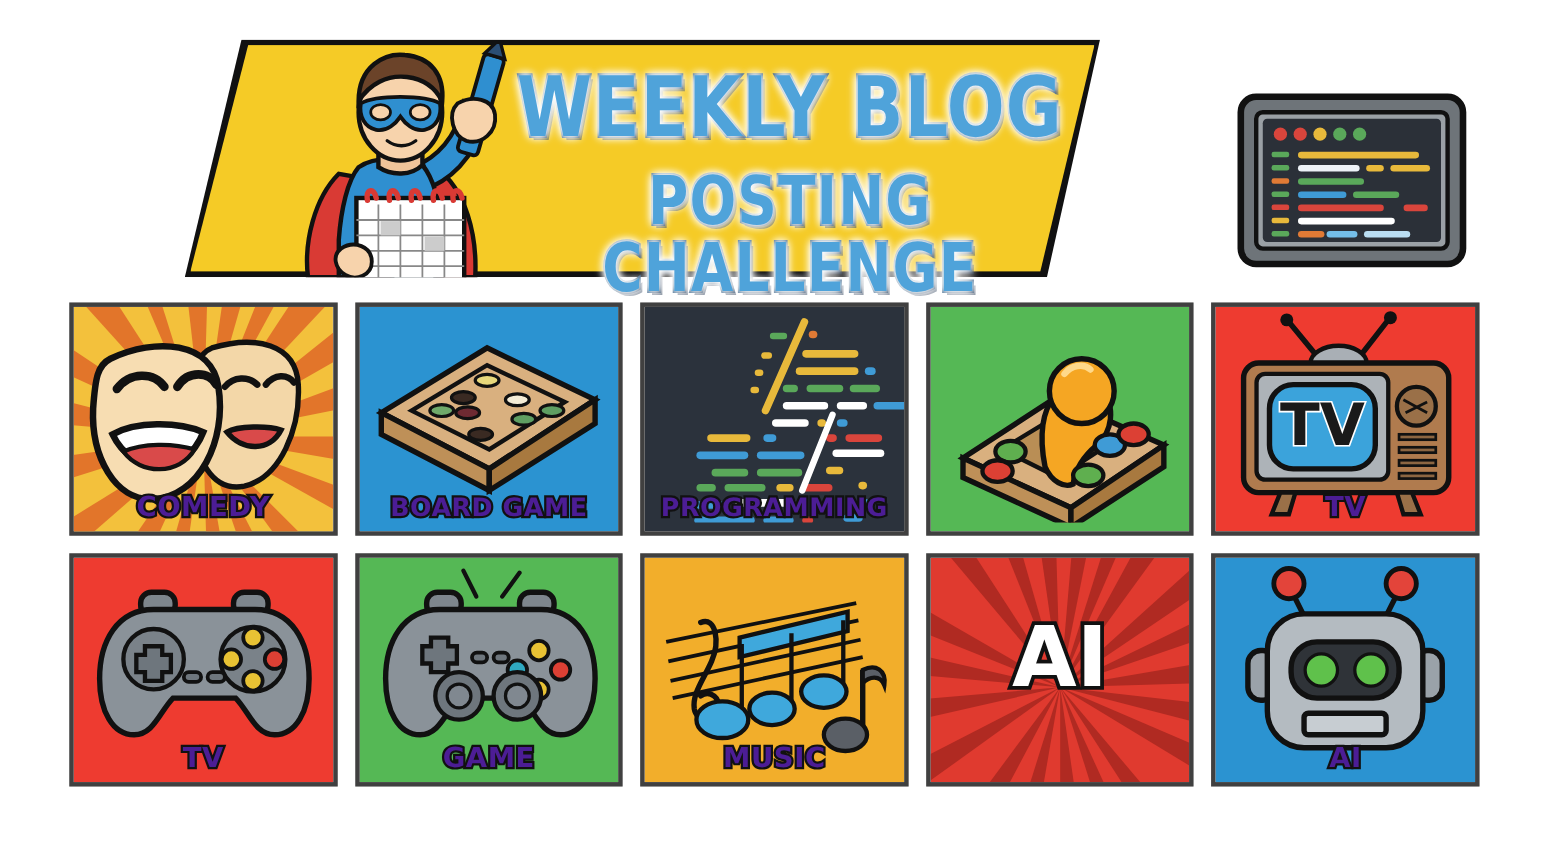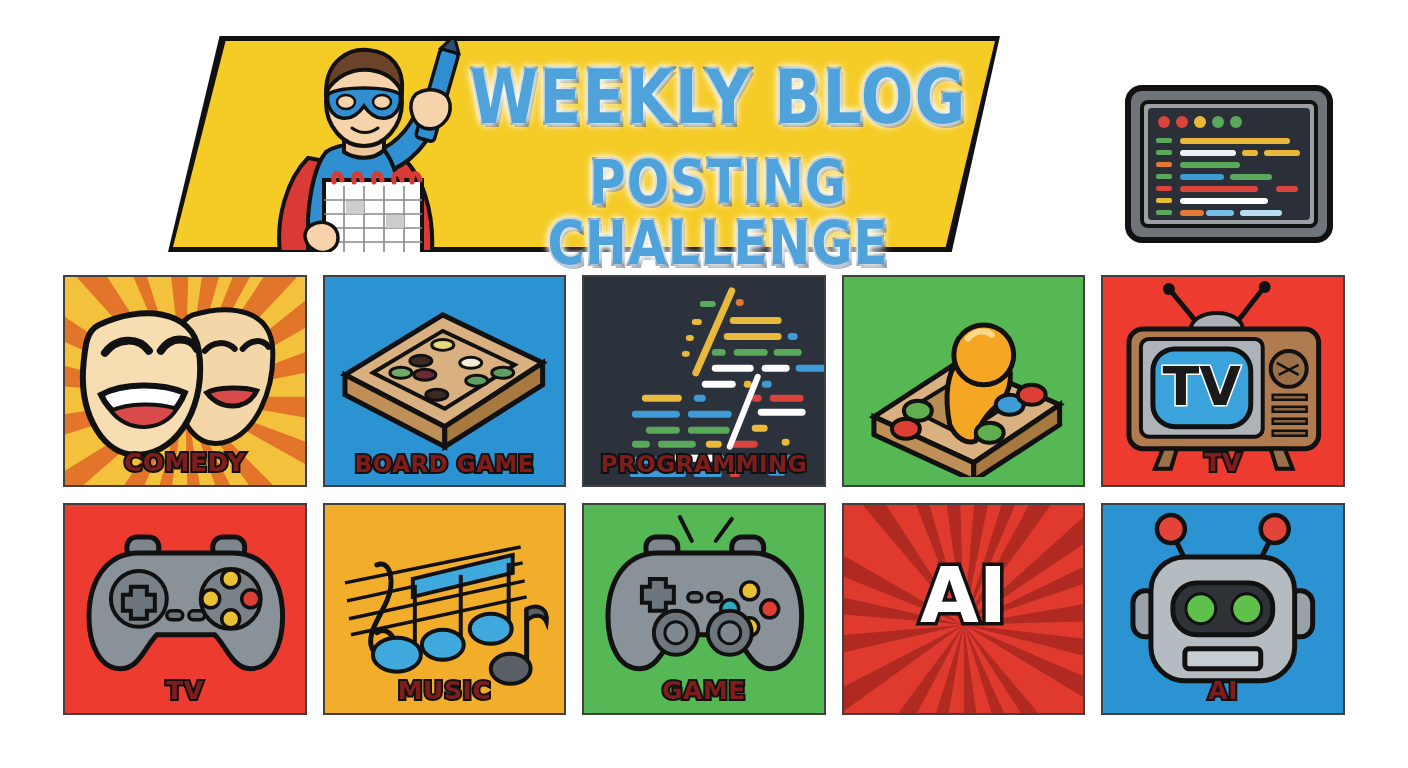--- a/index.html
+++ b/index.html
@@ -59,33 +59,33 @@
   .grid {
     position: absolute; left: 63px; top: 275px;
     width: 1282px; height: 440px;
     display: grid;
     grid-template-columns: repeat(5, 1fr);
     grid-template-rows: repeat(2, 1fr);
     gap: 16px 16px;
   }
   .card {
     position: relative;
-    border: 2px solid #404040;
+    border: 4px solid #404040;
     overflow: hidden;
     background: #ccc;
   }
   .card-bg { position: absolute; inset: 0; }
   .card-art { position: absolute; inset: 0; }
   .card-label {
     position: absolute; left: 0; right: 0; bottom: 8px;
     text-align: center;
     font-weight: 900;
     font-size: 25px;
     letter-spacing: 0.5px;
-    color: #7f1d1d;
+    color: #4c1d95;
     font-family: "DejaVu Sans", sans-serif;
     -webkit-text-stroke: 4px #111111;
     paint-order: stroke fill;
     z-index: 5;
   }
   .card-label.wide { font-size: 23px; }
   .big-ai {
     position: absolute; left: 0; right: 0; top: 46px;
     text-align: center;
     font-weight: 900; font-size: 76px;
@@ -380,50 +380,20 @@
         <circle cx="146" cy="94" r="9" fill="#E8C234" stroke="#111" stroke-width="3.5"></circle>
         <circle cx="186" cy="94" r="9" fill="#DC4034" stroke="#111" stroke-width="3.5"></circle>
         <circle cx="166" cy="114" r="9" fill="#E8C234" stroke="#111" stroke-width="3.5"></circle>
         <rect x="102" y="106" width="16" height="9" rx="4.5" fill="#6E767D" stroke="#111" stroke-width="3.5"></rect>
         <rect x="124" y="106" width="16" height="9" rx="4.5" fill="#6E767D" stroke="#111" stroke-width="3.5"></rect>
       </svg>
       <div class="card-label">TV</div>
     </div>
 
     <div class="card">
-      <div class="card-bg" style="background:#F2AE2B"></div>
-      <svg class="card-art" viewBox="0 0 240 200">
-        <g stroke="#111" stroke-width="3.5" fill="none">
-          <line x1="20" y1="78" x2="196" y2="42"></line>
-          <line x1="22" y1="96" x2="198" y2="58"></line>
-          <line x1="24" y1="114" x2="200" y2="76"></line>
-          <line x1="26" y1="130" x2="202" y2="92"></line>
-        </g>
-
-        <path d="M52 60 C 66 54 70 78 62 96 C 54 114 44 126 46 140 C 48 152 64 154 68 142 C 72 130 60 122 52 128" fill="none" stroke="#111" stroke-width="5" stroke-linecap="round"></path>
-
-        <polygon points="88,74 188,50 188,68 88,92" fill="#3FA8DC" stroke="#111" stroke-width="4"></polygon>
-
-        <g stroke="#111" stroke-width="4">
-          <line x1="90" y1="80" x2="90" y2="148"></line>
-          <line x1="136" y1="70" x2="136" y2="136"></line>
-          <line x1="184" y1="58" x2="184" y2="120"></line>
-        </g>
-        <ellipse cx="72" cy="150" rx="24" ry="17" fill="#3FA8DC" stroke="#111" stroke-width="4"></ellipse>
-        <ellipse cx="118" cy="140" rx="21" ry="15" fill="#3FA8DC" stroke="#111" stroke-width="4"></ellipse>
-        <ellipse cx="166" cy="124" rx="21" ry="15" fill="#3FA8DC" stroke="#111" stroke-width="4"></ellipse>
-
-        <path d="M202 104 L202 160" stroke="#111" stroke-width="5"></path>
-        <path d="M202 104 C 214 98 224 104 222 118 C 218 108 208 110 202 116 Z" fill="#5A5F66" stroke="#111" stroke-width="4"></path>
-        <ellipse cx="186" cy="164" rx="20" ry="15" fill="#5A5F66" stroke="#111" stroke-width="4"></ellipse>
-      </svg>
-      <div class="card-label">MUSIC</div>
-    </div>
-
-    <div class="card">
       <div class="card-bg" style="background:#55B855"></div>
       <svg class="card-art" viewBox="0 0 240 200">
         <g stroke="#111" stroke-width="4" stroke-linecap="round">
           <line x1="108" y1="36" x2="96" y2="12"></line>
           <line x1="132" y1="36" x2="148" y2="14"></line>
         </g>
         <rect x="62" y="32" width="32" height="22" rx="10" fill="#7E868D" stroke="#111" stroke-width="5"></rect>
         <rect x="148" y="32" width="32" height="22" rx="10" fill="#7E868D" stroke="#111" stroke-width="5"></rect>
         <path d="M74 48 C 40 48 24 78 24 112 C 24 142 36 164 56 164 C 74 164 80 142 92 130 L 150 130 C 162 142 168 164 186 164 C 206 164 218 142 218 112 C 218 78 202 48 168 48 Z" fill="#8A9299" stroke="#111" stroke-width="5"></path>
         <path d="M66 74 L82 74 L82 82 L90 82 L90 98 L82 98 L82 106 L66 106 L66 98 L58 98 L58 82 L66 82 Z" fill="#6E767D" stroke="#111" stroke-width="4"></path>
@@ -432,20 +402,50 @@
         <circle cx="186" cy="104" r="9" fill="#DC4034" stroke="#111" stroke-width="3.5"></circle>
         <circle cx="166" cy="122" r="9" fill="#E8C234" stroke="#111" stroke-width="3.5"></circle>
         <circle cx="92" cy="128" r="22" fill="#6E767D" stroke="#111" stroke-width="4"></circle>
         <circle cx="92" cy="128" r="11" fill="#808890" stroke="#111" stroke-width="3"></circle>
         <circle cx="146" cy="128" r="22" fill="#6E767D" stroke="#111" stroke-width="4"></circle>
         <circle cx="146" cy="128" r="11" fill="#808890" stroke="#111" stroke-width="3"></circle>
         <rect x="104" y="88" width="14" height="9" rx="4.5" fill="#6E767D" stroke="#111" stroke-width="3.5"></rect>
         <rect x="124" y="88" width="14" height="9" rx="4.5" fill="#6E767D" stroke="#111" stroke-width="3.5"></rect>
       </svg>
       <div class="card-label">GAME</div>
+    </div>
+
+    <div class="card">
+      <div class="card-bg" style="background:#F2AE2B"></div>
+      <svg class="card-art" viewBox="0 0 240 200">
+        <g stroke="#111" stroke-width="3.5" fill="none">
+          <line x1="20" y1="78" x2="196" y2="42"></line>
+          <line x1="22" y1="96" x2="198" y2="58"></line>
+          <line x1="24" y1="114" x2="200" y2="76"></line>
+          <line x1="26" y1="130" x2="202" y2="92"></line>
+        </g>
+
+        <path d="M52 60 C 66 54 70 78 62 96 C 54 114 44 126 46 140 C 48 152 64 154 68 142 C 72 130 60 122 52 128" fill="none" stroke="#111" stroke-width="5" stroke-linecap="round"></path>
+
+        <polygon points="88,74 188,50 188,68 88,92" fill="#3FA8DC" stroke="#111" stroke-width="4"></polygon>
+
+        <g stroke="#111" stroke-width="4">
+          <line x1="90" y1="80" x2="90" y2="148"></line>
+          <line x1="136" y1="70" x2="136" y2="136"></line>
+          <line x1="184" y1="58" x2="184" y2="120"></line>
+        </g>
+        <ellipse cx="72" cy="150" rx="24" ry="17" fill="#3FA8DC" stroke="#111" stroke-width="4"></ellipse>
+        <ellipse cx="118" cy="140" rx="21" ry="15" fill="#3FA8DC" stroke="#111" stroke-width="4"></ellipse>
+        <ellipse cx="166" cy="124" rx="21" ry="15" fill="#3FA8DC" stroke="#111" stroke-width="4"></ellipse>
+
+        <path d="M202 104 L202 160" stroke="#111" stroke-width="5"></path>
+        <path d="M202 104 C 214 98 224 104 222 118 C 218 108 208 110 202 116 Z" fill="#5A5F66" stroke="#111" stroke-width="4"></path>
+        <ellipse cx="186" cy="164" rx="20" ry="15" fill="#5A5F66" stroke="#111" stroke-width="4"></ellipse>
+      </svg>
+      <div class="card-label">MUSIC</div>
     </div>
 
     <div class="card">
       <svg class="card-bg" viewBox="0 0 100 100" preserveAspectRatio="none">
         <rect width="100" height="100" fill="#E03A2F"></rect>
         <g fill="#B02A22">
           <polygon points="50,50 40,-20 48,-20"></polygon>
             <polygon points="50,50 56,-20 64,-20"></polygon>
           <polygon points="50,50 72,-20 80,-20"></polygon>
             <polygon points="50,50 88,-20 98,-16"></polygon>

